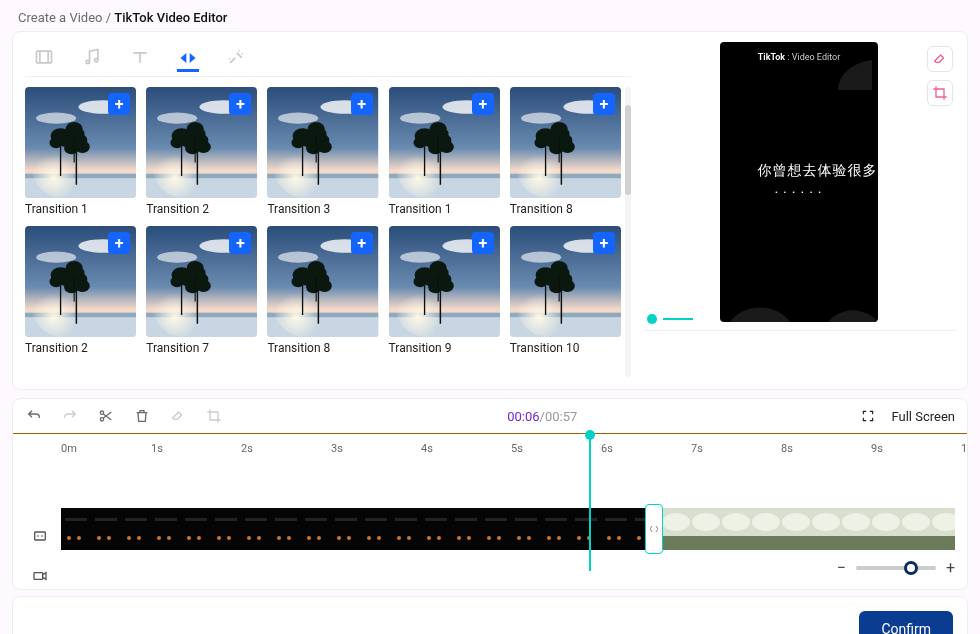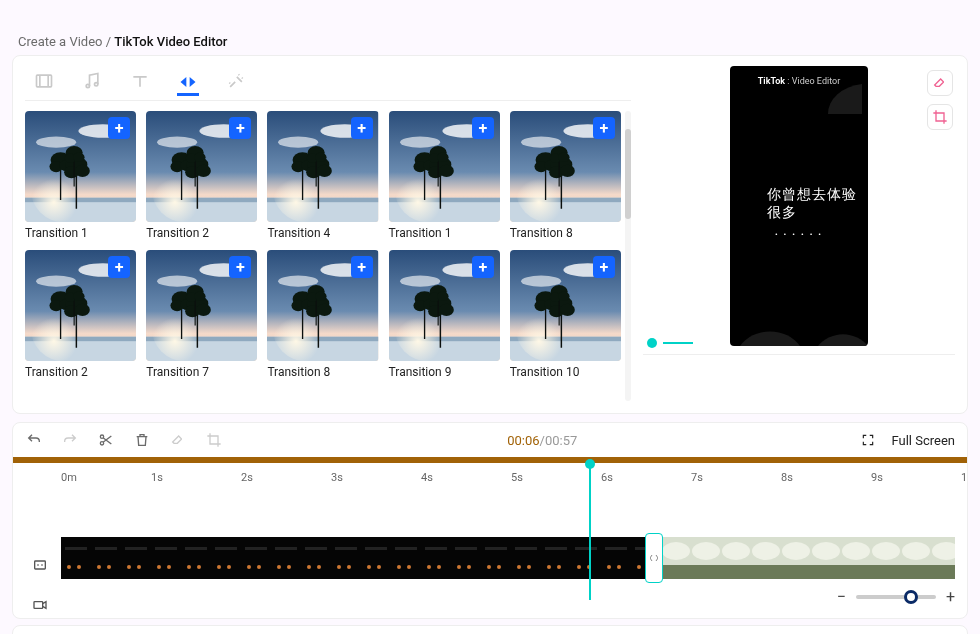--- a/index.html
+++ b/index.html
@@ -1,60 +1,60 @@
 <!DOCTYPE html>
 <html><head>
 <meta charset="utf-8">
 <style>
   * { box-sizing: border-box; margin: 0; padding: 0; font-family: -apple-system, BlinkMacSystemFont, "Segoe UI", Roboto, Helvetica, Arial, sans-serif; }
   body { background: #fdf9ff; width: 980px; height: 634px; overflow: hidden; position: relative; }
-  .breadcrumb { padding: 10px 18px 6px; font-size: 13px; color: #6b6b6b; margin-top: 24px; }
+  .breadcrumb { padding: 10px 18px 6px; font-size: 13px; color: #6b6b6b; }
   .breadcrumb .current { color: #111; font-weight: 500; }
   .main-card { background: #fff; margin: 0 12px 8px 12px; border: 1px solid #eee; border-radius: 8px; padding: 10px 12px 12px 12px; display: flex; gap: 12px; }
   .left-panel { flex: 1 1 620px; display: flex; flex-direction: column; }
   .tabbar { display: flex; gap: 26px; align-items: center; padding: 4px 8px 8px 8px; border-bottom: 1px solid #eee; }
   .tabbar .tab-icon { width: 22px; height: 22px; display: flex; align-items: center; justify-content: center; color: #c9c9c9; cursor: pointer; }
   .tabbar .tab-icon.active { color: #1464ff; border-bottom: 3px solid #1464ff; padding-bottom: 4px; margin-bottom: -8px; }
   .trans-grid { position: relative; overflow: hidden; height: 300px; padding-top: 10px; }
   .grid-inner { display: grid; grid-template-columns: repeat(5, 1fr); gap: 10px; padding-right: 10px; }
   .trans-item { display: flex; flex-direction: column; gap: 4px; }
   .thumb { position: relative; width: 100%; aspect-ratio: 1/1; border-radius: 4px; overflow: hidden; cursor: pointer; }
   .thumb svg.scene { width: 100%; height: 100%; display: block; }
   .add-btn { position: absolute; top: 6px; right: 6px; width: 22px; height: 22px; background: #1464ff; border-radius: 4px; color: #fff; display: flex; align-items: center; justify-content: center; font-size: 16px; font-weight: 600; }
   .trans-label { font-size: 12px; color: #222; }
   .scroll-track { position: absolute; right: 0; top: 10px; bottom: 0; width: 6px; background: #f4f4f4; border-radius: 3px; }
   .scroll-thumb { position: absolute; left: 0; width: 6px; background: #d0d0d0; border-radius: 3px; height: 90px; top: 18px; }
   .right-panel { flex: 0 0 312px; display: flex; flex-direction: column; gap: 8px; }
   .preview-wrap { position: relative; border-bottom: 1px solid #eee; padding-bottom: 8px; }
   .preview-tools { position: absolute; right: 2px; top: 4px; display: flex; flex-direction: column; gap: 8px; }
   .tool-btn { width: 26px; height: 26px; border: 1px solid #e5e5e5; border-radius: 6px; display: flex; align-items: center; justify-content: center; cursor: pointer; background: #fff; }
   .tool-btn svg { stroke: #f06292; }
-  .phone { margin: 0 auto; width: 138px; height: 280px; background: #000; border-radius: 4px; color: #fff; display: flex; flex-direction: column; align-items: center; justify-content: flex-start; position: relative; overflow: hidden; }
+  .phone { margin: 0 auto; width: 158px; height: 280px; background: #000; border-radius: 4px; color: #fff; display: flex; flex-direction: column; align-items: center; justify-content: flex-start; position: relative; overflow: hidden; }
   .phone-header { font-size: 9px; margin-top: 10px; font-weight: 600; }
   .phone-header .light { font-weight: 400; color: #ccc; }
   .phone-text { margin-top: 100px; font-size: 14px; font-weight: 500; letter-spacing: 1px; margin-left: 37px; }
   .phone-dots { margin-top: 8px; font-size: 8px; letter-spacing: 2px; color: #fff; }
   .phone-arcs svg { position: absolute; }
   .scrub { position: absolute; left: 4px; bottom: 6px; display: flex; align-items: center; gap: 6px; }
   .scrub-dot { width: 10px; height: 10px; background: #00d2c7; border-radius: 50%; }
   .scrub-line { width: 30px; height: 2px; background: #00d2c7; }
   .controls-row { display: flex; align-items: center; gap: 10px; }
   .ratio-sel { border: 1px solid #e5e5e5; border-radius: 6px; padding: 6px 10px; font-size: 13px; display: flex; align-items: center; gap: 8px; cursor: pointer; }
   .play-btn { flex: 1; display: flex; justify-content: center; cursor: pointer; font-size: 16px; }
   .mask-toggle { display: flex; align-items: center; gap: 8px; font-size: 13px; }
   .switch { width: 30px; height: 16px; background: #eee; border-radius: 10px; position: relative; cursor: pointer; }
   .switch-knob { width: 12px; height: 12px; background: #f06292; border-radius: 50%; position: absolute; right: 2px; top: 2px; }
   .timeline-card { background: #fff; margin: 0 12px 6px 12px; border: 1px solid #eee; border-radius: 8px; }
   .tl-toolbar { display: flex; align-items: center; padding: 8px 12px; gap: 18px; color: #6b6b6b; }
   .tl-toolbar .icn { width: 18px; height: 18px; display: flex; align-items: center; justify-content: center; cursor: pointer; }
   .tl-time { flex: 1; text-align: center; font-size: 13px; }
-  .tl-time .cur { color: #a16207; }
+  .tl-time .cur { color: #6d28d9; }
   .tl-time .tot { color: #999; text-align: right; }
   .fullscreen { display: flex; align-items: center; gap: 16px; font-size: 13px; cursor: pointer; color: #222; }
-  .tl-body { border-top: 6px solid #a16207; padding: 8px 12px 12px 12px; position: relative; }
+  .tl-body { border-top: 1px solid #a16207; padding: 8px 12px 12px 12px; position: relative; }
   .ruler { display: flex; font-size: 11px; color: #666; padding-left: 36px; gap: 0; position: relative; height: 22px; }
   .ruler-tick { flex: 0 0 90px; position: relative; }
   .playhead { position: absolute; top: 0; bottom: 18px; left: calc(36px + 540px); width: 2px; background: #00d2c7; z-index: 5; }
   .playhead-dot { position: absolute; top: -4px; left: -4px; width: 10px; height: 10px; background: #00d2c7; border-radius: 50%; }
   .tracks { padding-left: 36px; position: relative; }
   .track-icons { position: absolute; left: 0; top: 0; width: 30px; display: flex; flex-direction: column; gap: 20px; padding-top: 18px; color: #555; }
   .track-icons .ticn { height: 20px; display: flex; align-items: center; justify-content: center; }
   .text-clip { position: absolute; left: 370px; top: 10px; background: #3a8bff; color: #fff; font-size: 13px; padding: 8px 22px; border-radius: 4px; cursor: grab; }
   .track-row { margin-top: 44px; height: 42px; display: flex; border-radius: 2px; overflow: visible; position: relative; }
   .clipA { flex: 0 0 600px; background: #0a0a0a; height: 100%; display: flex; overflow: hidden; }
@@ -128,21 +128,21 @@
             </div>
             <span class="trans-label">Transition 2</span>
           </div>
           <div class="trans-item">
             <div class="thumb">
               <svg class="scene" viewBox="0 0 100 100" preserveAspectRatio="xMidYMid slice">
                 <use href="#scene"></use>
               </svg>
               <div class="add-btn">+</div>
             </div>
-            <span class="trans-label">Transition 4</span>
+            <span class="trans-label">Transition 3</span>
           </div>
           <div class="trans-item">
             <div class="thumb">
               <svg class="scene" viewBox="0 0 100 100" preserveAspectRatio="xMidYMid slice">
                 <use href="#scene"></use>
               </svg>
               <div class="add-btn">+</div>
             </div>
             <span class="trans-label">Transition 1</span>
           </div>

